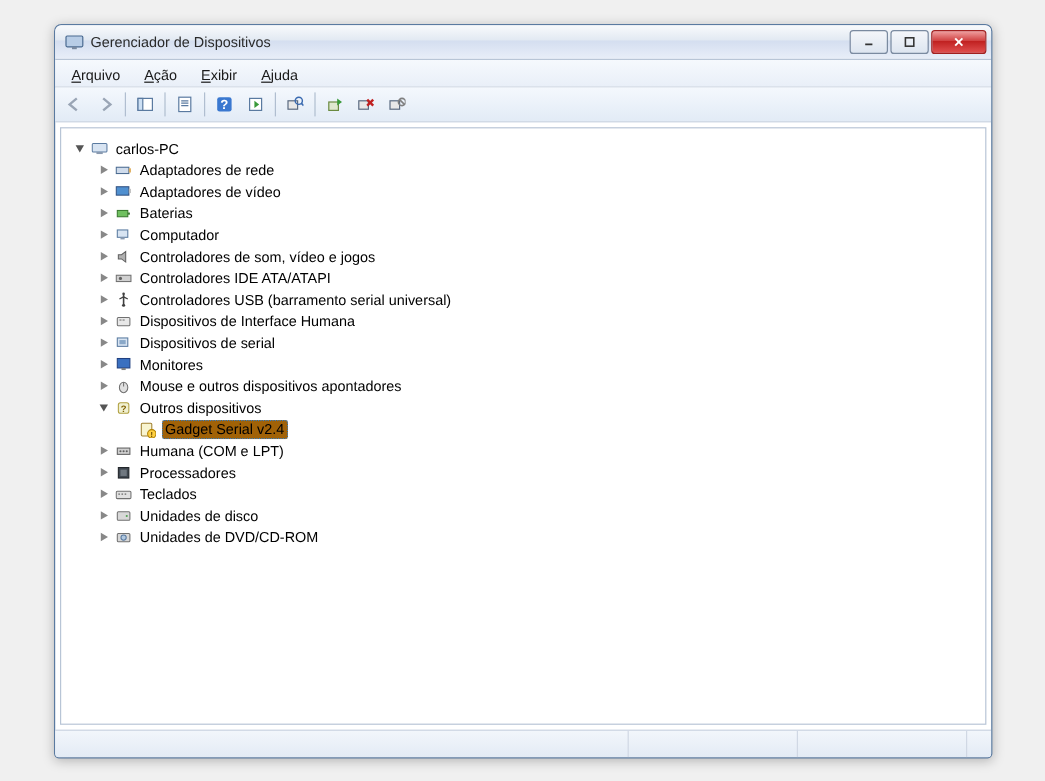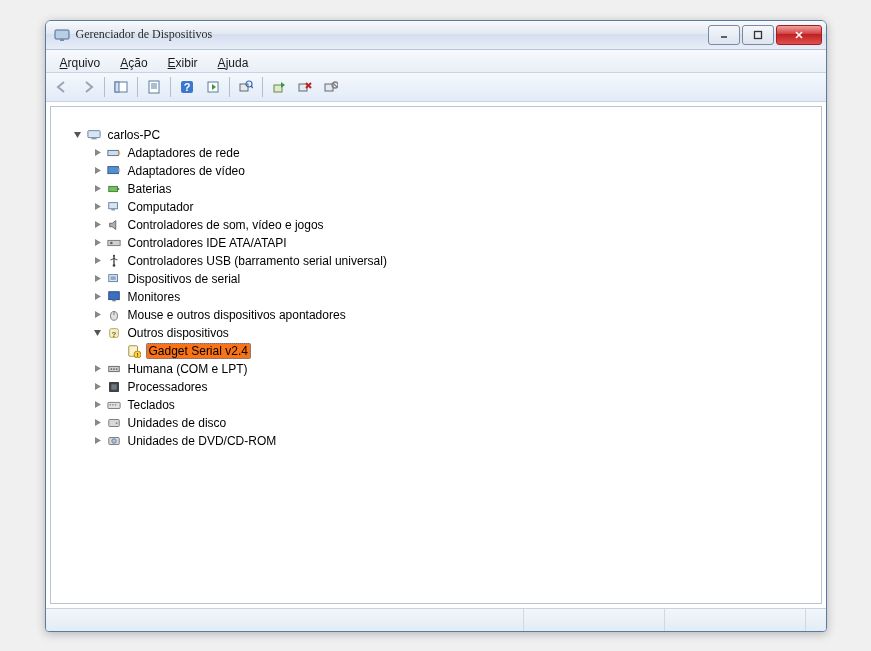--- a/index.html
+++ b/index.html
@@ -38,21 +38,20 @@
     height: 16px;
     margin-right: 6px;
     display: flex;
     align-items: center;
     justify-content: center;
   }
   .titlebar .title {
     flex: 1;
     color: #2a2a2a;
     font-size: 12px;
-    font-family: Liberation Serif, serif;
   }
   .win-buttons {
     display: flex;
     gap: 2px;
   }
   .win-btn {
     width: 30px;
     height: 18px;
     border: 1px solid #7a8aa0;
     border-radius: 3px;
@@ -106,21 +105,21 @@
     margin: 0 2px;
   }
   .content {
     flex: 1;
     margin: 4px;
     border: 1px solid #b8c5d6;
     background: #fff;
     overflow: auto;
     padding: 4px 2px;
   }
-  .tree { list-style:none; margin:15px; padding:0 0 0 4px; }
+  .tree { list-style:none; margin:4px; padding:0 0 0 4px; }
   .tree ul {
     list-style: none;
     margin: 0;
     padding-left: 20px;
   }
   .node {
     display:flex;
     align-items:center;
     height: 18px;
     white-space: nowrap;
@@ -140,21 +139,21 @@
     display:inline-flex;
     align-items:center;
     justify-content:center;
     margin-right: 4px;
   }
   .node-label {
     padding: 0 2px;
     cursor: default;
   }
   .node-label.selected {
-    background: #f97316;
+    background: #a16207;
     border: 1px dotted #3080d0;
     border-radius: 2px;
     padding: 0 2px;
   }
   .statusbar {
     height: 22px;
     background: linear-gradient(#f2f6fb,#e3ebf5);
     border-top: 1px solid #c8d2e0;
     display:flex;
   }
@@ -407,20 +406,37 @@
             </li>
             <li>
               <div class="node">
                 <span class="expander">
                   <svg width="9" height="9" viewBox="0 0 9 9">
                     <path d="M2 1 L8 4.5 L2 8 Z" fill="#888"></path>
                   </svg>
                 </span>
                 <span class="node-icon">
                   <svg class="dev-icon" viewBox="0 0 16 16">
+                    <rect x="2" y="4" width="12" height="8" rx="1" fill="#e8e8e8" stroke="#707070"></rect>
+                    <rect x="4" y="6" width="2" height="1" fill="#707070"></rect>
+                    <rect x="7" y="6" width="2" height="1" fill="#707070"></rect>
+                  </svg>
+                </span>
+                <span class="node-label">Dispositivos de Interface Humana</span>
+              </div>
+            </li>
+            <li>
+              <div class="node">
+                <span class="expander">
+                  <svg width="9" height="9" viewBox="0 0 9 9">
+                    <path d="M2 1 L8 4.5 L2 8 Z" fill="#888"></path>
+                  </svg>
+                </span>
+                <span class="node-icon">
+                  <svg class="dev-icon" viewBox="0 0 16 16">
                     <rect x="2" y="3" width="10" height="8" fill="#d8e4f2" stroke="#5a7aa0"></rect>
                     <rect x="4" y="5" width="6" height="4" fill="#8aa8c8"></rect>
                   </svg>
                 </span>
                 <span class="node-label">Dispositivos de serial</span>
               </div>
             </li>
             <li>
               <div class="node">
                 <span class="expander">

